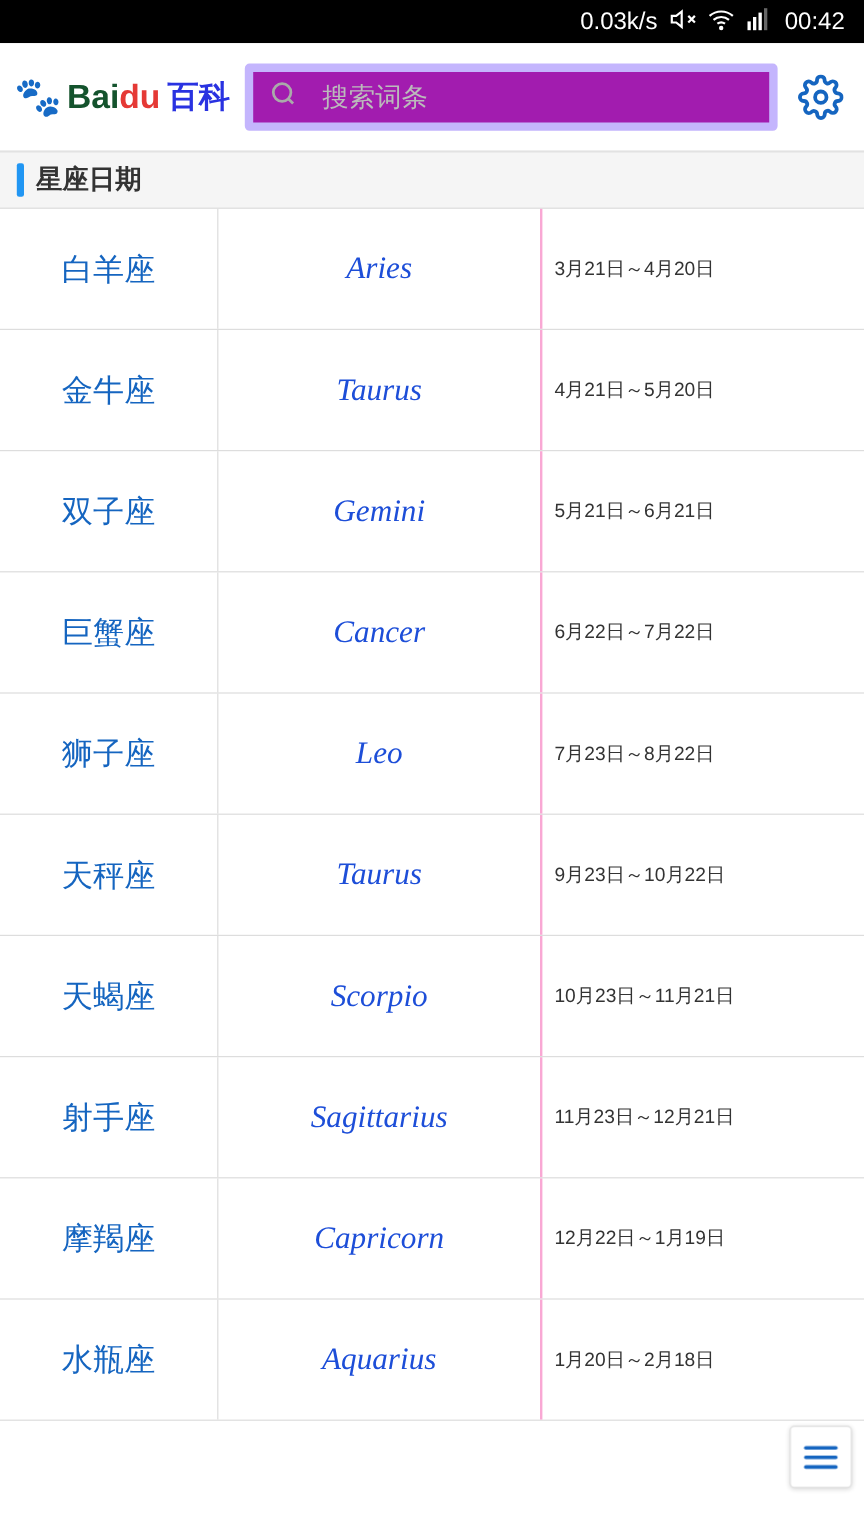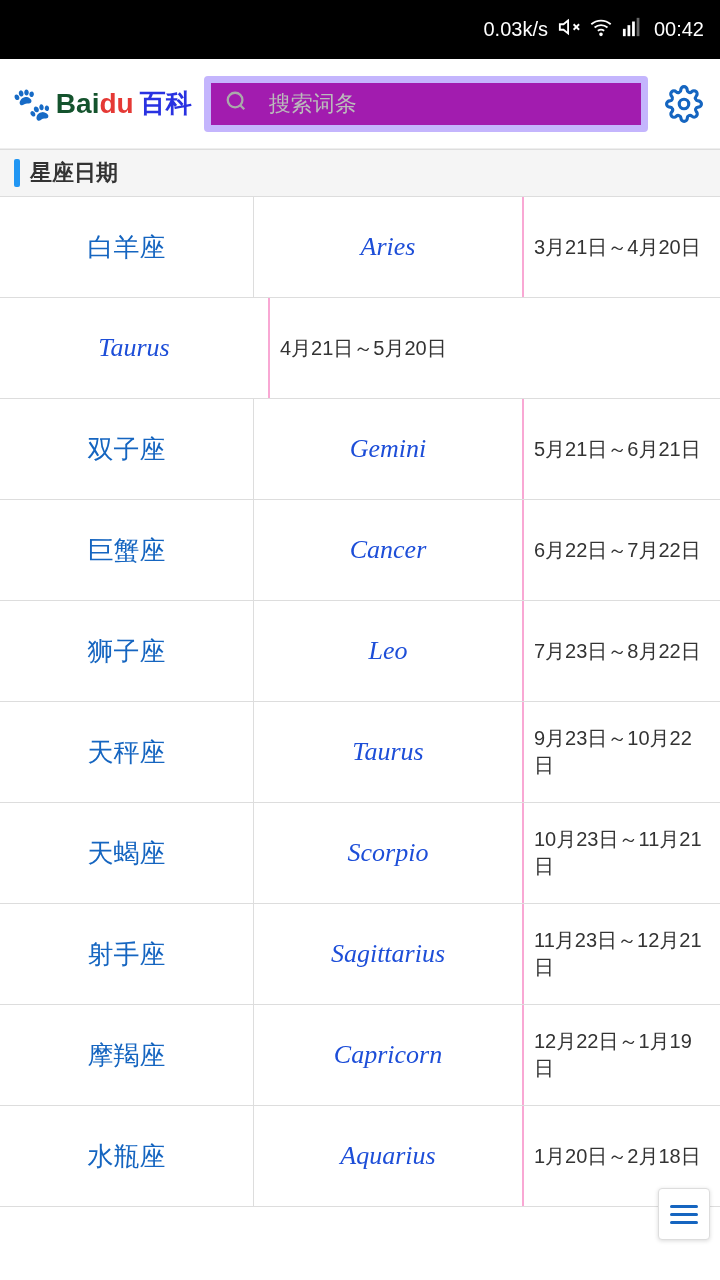--- a/index.html
+++ b/index.html
@@ -7,21 +7,21 @@
       width: 720px;
       min-height: 1280px;
       font-family: Arial, sans-serif;
       background: #fff;
       overflow-x: hidden;
     }
 
     
     .status-bar {
       width: 720px;
-      height: 59px;
+      height: 36px;
       background: #000;
       display: flex;
       align-items: center;
       justify-content: flex-end;
       padding: 0 16px;
       gap: 10px;
     }
     .status-bar-text {
       color: #fff;
       font-size: 20px;
@@ -118,21 +118,21 @@
     }
 
     .zodiac-row {
       display: flex;
       border-bottom: 1px solid #ddd;
       min-height: 100px;
       align-items: center;
     }
 
     .zodiac-cn {
-      width: 254px;
+      width: 182px;
       border-right: 1px solid #ddd;
       display: flex;
       align-items: center;
       justify-content: center;
       padding: 18px 8px;
       font-size: 26px;
       color: #1565c0;
       min-height: 100px;
       text-align: center;
     }
@@ -150,21 +150,21 @@
       min-height: 100px;
       font-family: Georgia, serif;
     }
 
     .zodiac-date {
       flex: 1;
       display: flex;
       align-items: center;
       justify-content: flex-start;
       padding: 18px 10px;
-      font-size: 20px;
+      font-size: 16px;
       color: #333;
       min-height: 100px;
     }
 
     
     .float-toc {
       position: fixed;
       bottom: 40px;
       right: 10px;
       width: 52px;
@@ -258,20 +258,21 @@
 
 <div>
 
   <div id="table-container">
       <div class="zodiac-row">
     <div class="zodiac-cn">白羊座</div>
     <div class="zodiac-latin">Aries</div>
     <div class="zodiac-date">3月21日～4月20日</div>
   </div>
       <div class="zodiac-row">
+    <div class="zodiac-cn">金牛座</div>
     <div class="zodiac-latin">Taurus</div>
     <div class="zodiac-date">4月21日～5月20日</div>
   </div>
       <div class="zodiac-row">
     <div class="zodiac-cn">双子座</div>
     <div class="zodiac-latin">Gemini</div>
     <div class="zodiac-date">5月21日～6月21日</div>
   </div>
       <div class="zodiac-row">
     <div class="zodiac-cn">巨蟹座</div>

